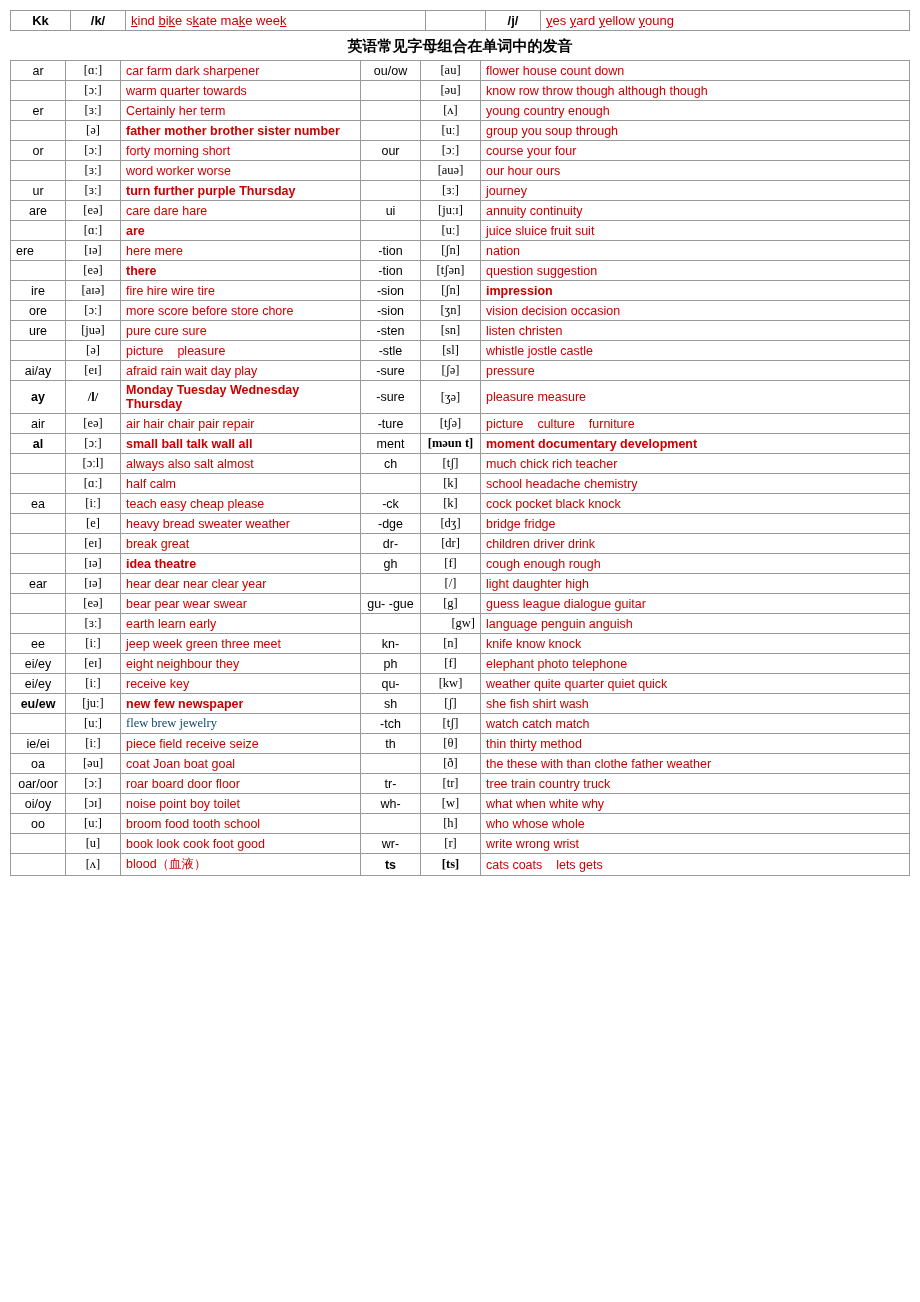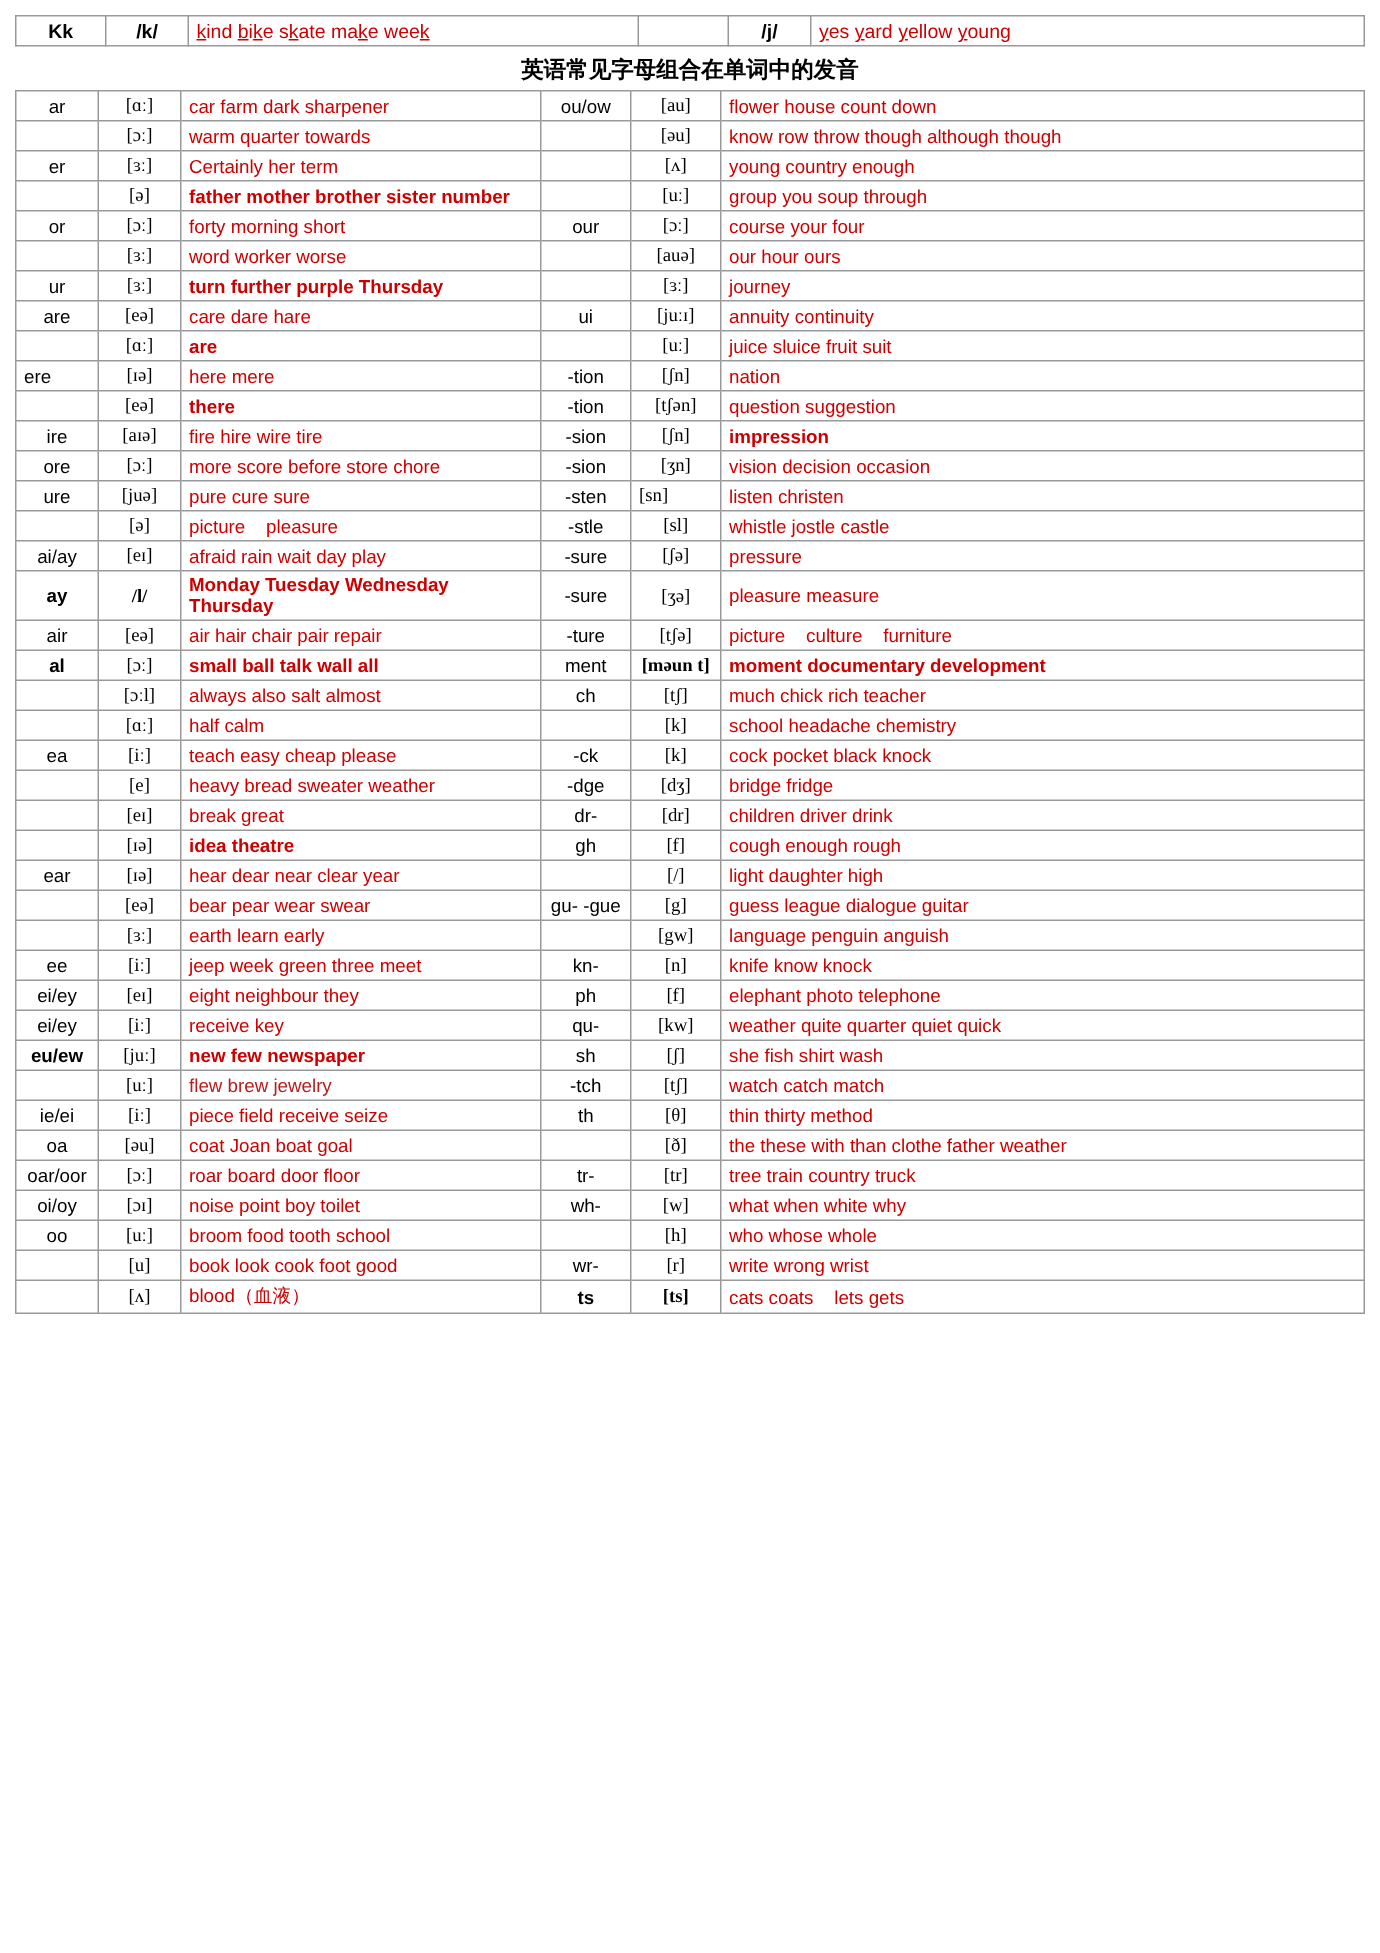--- a/index.html
+++ b/index.html
@@ -141,21 +141,21 @@
       <td><span style="color:#c00;">more score before store chore</span></td>
       <td style="text-align:center;">-sion</td>
       <td style="text-align:center;font-family:serif;">[ʒn]</td>
       <td><span style="color:#c00;">vision decision occasion</span></td>
     </tr>
     <tr>
       <td style="text-align:center;">ure</td>
       <td style="text-align:center;font-family:serif;">[juə]</td>
       <td><span style="color:#c00;">pure cure sure</span></td>
       <td style="text-align:center;">-sten</td>
-      <td style="text-align:left;font-family:serif;">[sn]</td>
+      <td style="text-align:center;font-family:serif;">[sn]</td>
       <td><span style="color:#c00;">listen christen</span></td>
     </tr>
     <tr>
       <td></td>
       <td style="text-align:center;font-family:serif;">[ə]</td>
       <td><span style="color:#c00;">picture &nbsp;&nbsp; pleasure</span></td>
       <td style="text-align:center;">-stle</td>
       <td style="text-align:center;font-family:serif;">[sl]</td>
       <td><span style="color:#c00;">whistle jostle castle</span></td>
     </tr>
@@ -253,21 +253,21 @@
       <td><span style="color:#c00;">bear pear wear swear</span></td>
       <td style="text-align:center;">gu- -gue</td>
       <td style="text-align:center;font-family:serif;">[g]</td>
       <td><span style="color:#c00;">guess league dialogue guitar</span></td>
     </tr>
     <tr>
       <td></td>
       <td style="text-align:center;font-family:serif;">[ɜː]</td>
       <td><span style="color:#c00;">earth learn early</span></td>
       <td></td>
-      <td style="text-align:center;font-family:serif;">[gw]</td>
+      <td style="text-align:right;font-family:serif;">[gw]</td>
       <td><span style="color:#c00;">language penguin anguish</span></td>
     </tr>
     <tr>
       <td style="text-align:center;">ee</td>
       <td style="text-align:center;font-family:serif;">[iː]</td>
       <td><span style="color:#c00;">jeep week green three meet</span></td>
       <td style="text-align:center;">kn-</td>
       <td style="text-align:center;font-family:serif;">[n]</td>
       <td><span style="color:#c00;">knife know knock</span></td>
     </tr>
@@ -291,21 +291,21 @@
       <td style="text-align:center;font-weight:bold;">eu/ew</td>
       <td style="text-align:center;font-family:serif;">[juː]</td>
       <td><span style="color:#c00;font-weight:bold;">new few newspaper</span></td>
       <td style="text-align:center;">sh</td>
       <td style="text-align:center;font-family:serif;">[ʃ]</td>
       <td><span style="color:#c00;">she fish shirt wash</span></td>
     </tr>
     <tr>
       <td></td>
       <td style="text-align:center;font-family:serif;">[uː]</td>
-      <td><span style="color:#b91c1c;">flew brew jewelry</span></td>
+      <td><span style="color:#0c4a6e;font-family:Liberation Serif, serif;">flew brew jewelry</span></td>
       <td style="text-align:center;">-tch</td>
       <td style="text-align:center;font-family:serif;">[tʃ]</td>
       <td><span style="color:#c00;">watch catch match</span></td>
     </tr>
     <tr>
       <td style="text-align:center;">ie/ei</td>
       <td style="text-align:center;font-family:serif;">[iː]</td>
       <td><span style="color:#c00;">piece field receive seize</span></td>
       <td style="text-align:center;">th</td>
       <td style="text-align:center;font-family:serif;">[θ]</td>

